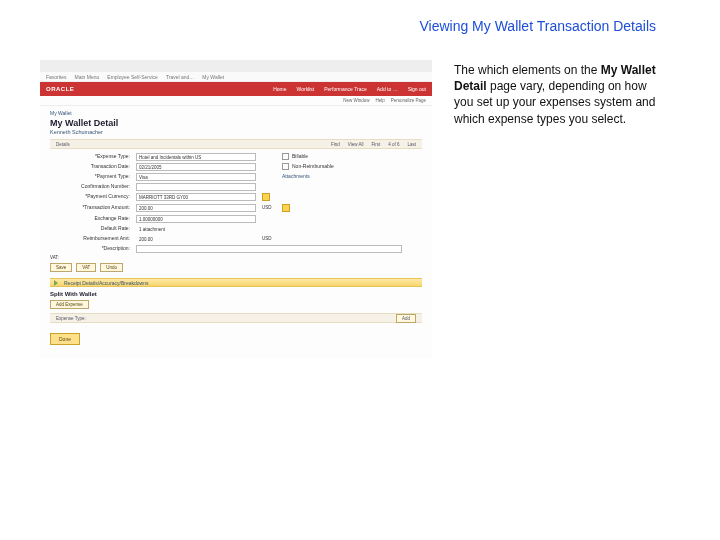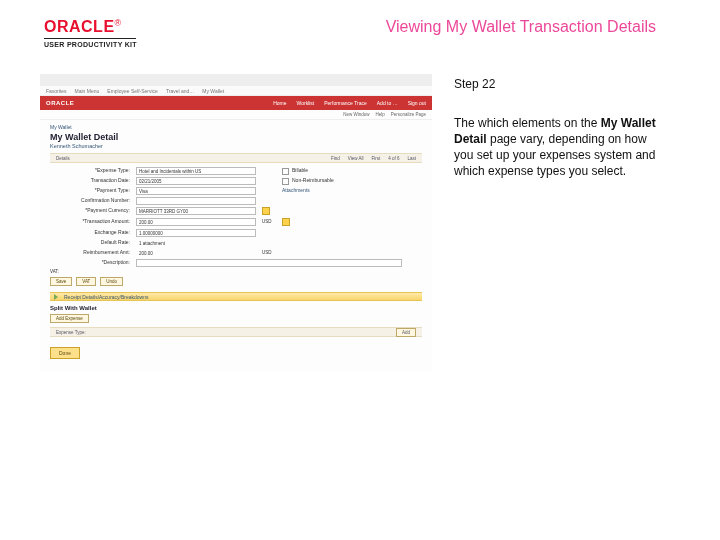--- a/index.html
+++ b/index.html
@@ -5,21 +5,21 @@
   * { box-sizing: border-box; margin: 0; padding: 0; }
   body { font-family: Arial, Helvetica, sans-serif; width: 720px; height: 540px; background: #fff; position: relative; }
 
   
   .header-row { display: flex; align-items: flex-start; padding: 18px 24px 8px 44px; }
   .logo-block { display: flex; flex-direction: column; }
   .logo-oracle { color: #e8102e; font-weight: 800; letter-spacing: 0.5px; font-size: 16px; font-family: Arial, sans-serif; }
   .logo-oracle .reg { font-size: 9px; vertical-align: super; color: #e8102e; font-weight: 400; }
   .logo-divider { height: 1px; background: #222; width: 92px; margin: 2px 0; }
   .logo-sub { font-size: 7px; letter-spacing: 0.3px; color: #222; font-weight: 700; }
-  .page-title { margin-left: auto; font-size: 16px; color: #ec4899; padding-right: 40px; }
+  .page-title { margin-left: auto; font-size: 14px; color: #1d4ed8; padding-right: 40px; }
 
   
   .content-row { display: flex; padding: 18px 24px 0 40px; gap: 22px; }
 
   
   .shot { width: 392px; height: 298px; background: #fdfdfd; position: relative; border: 0; }
   .shot .wbar { height: 12px; background: #eee; }
   .shot .menubar { height: 10px; background: #fafafa; border-bottom: 1px solid #eee; display: flex; gap: 8px; padding: 0 6px; align-items: center; }
   .shot .menubar span { font-size: 5px; color: #777; }
   .shot .rednav { height: 14px; background: #c33; display: flex; align-items: center; padding: 0 6px; gap: 18px; }
@@ -53,27 +53,20 @@
   .shot .done { display: inline-block; font-size: 5px; padding: 2px 8px; border: 1px solid #c9a227; background: #ffe08a; color: #5a4a10; margin-top: 6px; }
 
   
   .rightcol { flex: 1; padding-top: 2px; font-size: 12px; color: #111; line-height: 1.35; padding-right: 28px; }
   .rightcol .step { margin-bottom: 22px; }
 </style>
 </head>
 <body>
 
 <div class="header-row">
-  <div class="logo-block">
-    <div class="logo-oracle">
-      <span>ORACLE</span><span class="reg">®</span>
-    </div>
-    <div class="logo-divider"></div>
-    <div class="logo-sub">USER PRODUCTIVITY KIT</div>
-  </div>
   <div class="page-title">Viewing My Wallet Transaction Details</div>
 </div>
 
 <div class="content-row">
 
   <div class="shot">
     <div class="wbar"></div>
     <div class="menubar">
       <span>Favorites</span>
       <span>Main Menu</span>
@@ -181,18 +174,17 @@
         <span>Expense Type:</span>
         <span class="spacer"></span>
         <span class="btn">Add</span>
       </div>
 
       <span class="done">Done</span>
     </div>
   </div>
 
   <div class="rightcol">
-    <div class="step">Step 22</div>
     <p>
       <span>The which elements on the </span><b>My Wallet Detail</b><span> page vary, depending on how you set up your expenses system and which expense types you select.</span>
     </p>
   </div>
 </div>
 
 </body></html>

